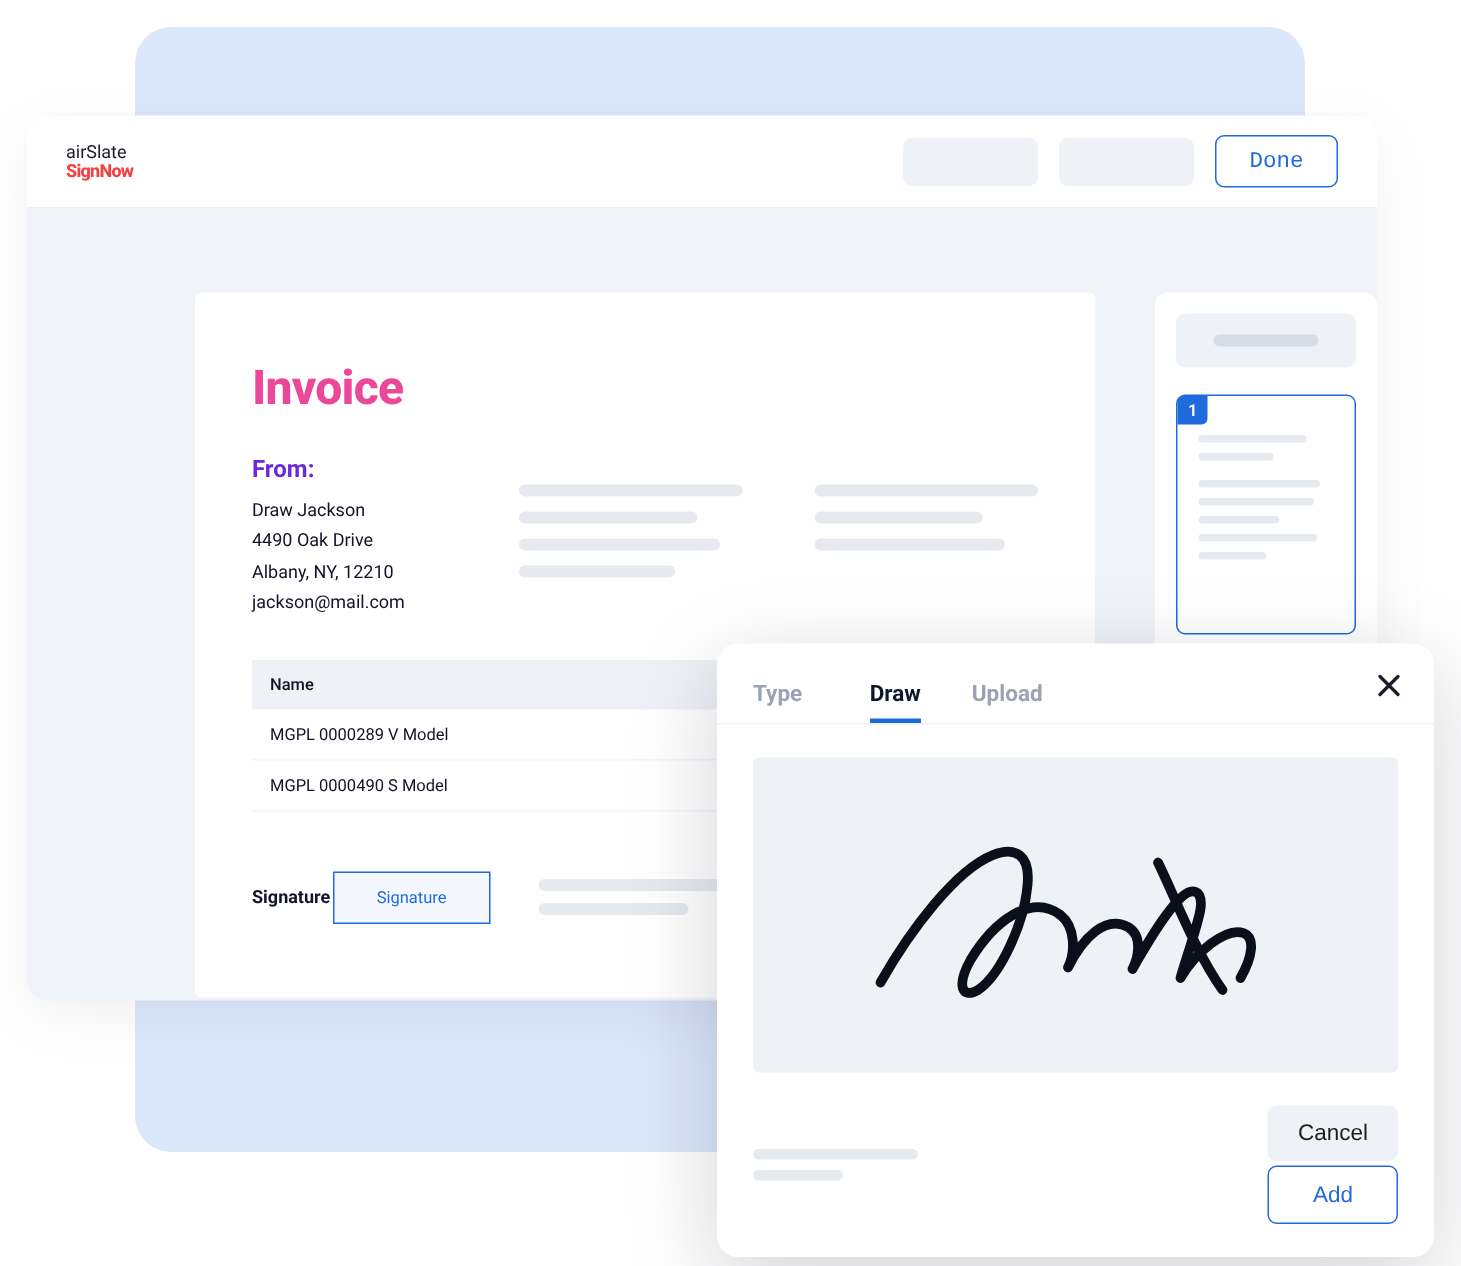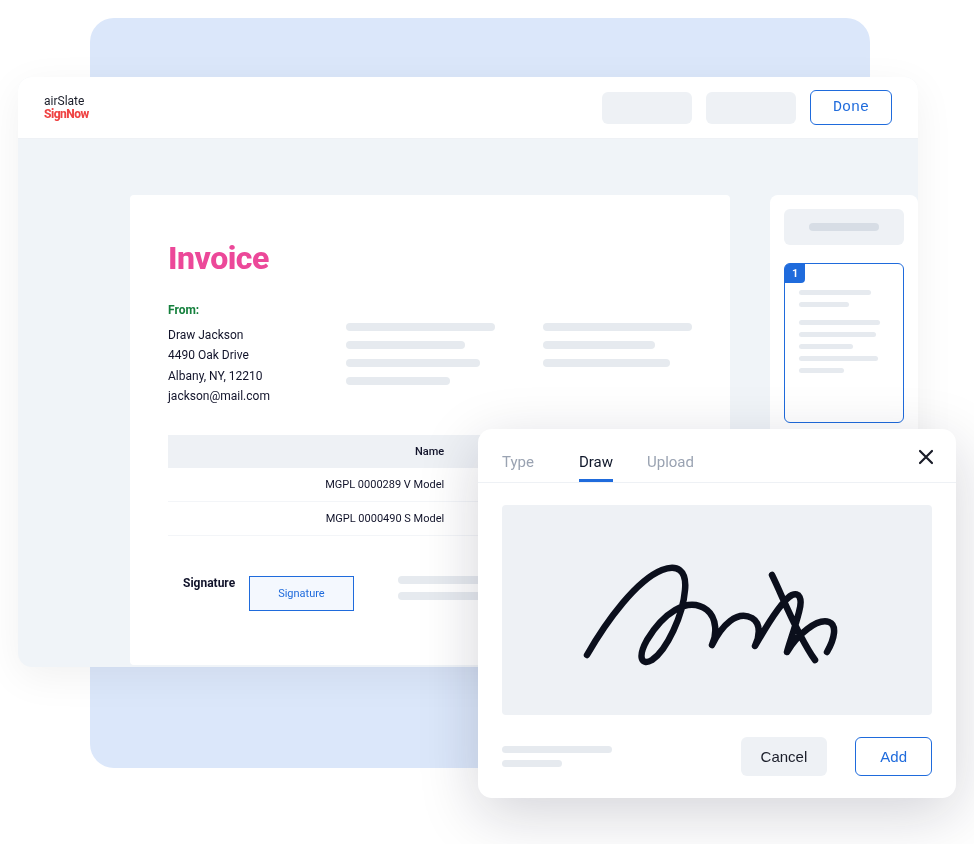--- a/index.html
+++ b/index.html
@@ -101,23 +101,23 @@
   }
   .info-row {
     display: flex;
     gap: 28px;
   }
   .info-col {
     flex: 0 0 auto;
   }
   .info-col.from { width: 150px; }
   .info-label {
-    font-size: 12px;
+    font-size: 16px;
     font-weight: 700;
-    color: #15803d;
+    color: #6d28d9;
     margin-bottom: 8px;
   }
   .info-line {
     font-size: 12px;
     color: #11132a;
     line-height: 1.7;
   }
   .skel-group {
     display: flex;
     flex-direction: column;
@@ -144,29 +144,28 @@
     text-align: left;
     padding: 10px 12px;
   }
   .table th.price, .table td.price { text-align: center; }
   .table td {
     font-size: 11px;
     color: #11132a;
     padding: 10px 12px;
     border-bottom: 1px solid #f3f5f8;
   }
-  .table th:nth-child(1), .table td:nth-child(1) { width: 55%; text-align: right; }
+  .table th:nth-child(1), .table td:nth-child(1) { width: 55%; }
   .table th:nth-child(2), .table td:nth-child(2) { width: 25%; }
   .table th:nth-child(3), .table td:nth-child(3) { width: 20%; }
   .sig-row {
     display: flex;
-    align-items: flex-start;
-    gap: 14px;
+    align-items: center;
+    gap: 2px;
     margin-top: 40px;
-    margin-left: 15px;
   }
   .sig-label {
     font-size: 12px;
     font-weight: 700;
     color: #11132a;
   }
   .sig-field {
     border: 1.5px solid #1f6bdc;
     background: #f4f8fe;
     color: #1f6bdc;
@@ -243,21 +242,21 @@
   }
   .sig-tabs {
     display: flex;
     align-items: center;
     padding: 16px 24px 0 24px;
     border-bottom: 1px solid #eef1f5;
     position: relative;
   }
   .sig-tab {
     font-size: 15px;
-    font-weight: 400;
+    font-weight: 700;
     color: #9aa3b2;
     padding: 8px 0;
     margin-right: 34px;
     cursor: pointer;
     border-bottom: 3px solid transparent;
   }
   .sig-tab.active {
     color: #0f172a;
     border-bottom-color: #1f6bdc;
     margin-left: 11px;
@@ -284,21 +283,22 @@
     display: flex;
     align-items: center;
     justify-content: space-between;
     padding: 0 24px 22px 24px;
   }
   .sig-footer-left {
     display:flex;flex-direction:column;gap:7px;
   }
   .sig-footer-actions {
     display: flex;
-    gap: 28px;
+    gap: 3px;
+    flex-direction: column;
   }
   .btn-cancel {
     background: #eef1f5;
     border: none;
     border-radius: 6px;
     padding: 10px 20px;
     font-size: 15px;
     font-weight: 500;
     color: #1a1d29;
     cursor: pointer;

